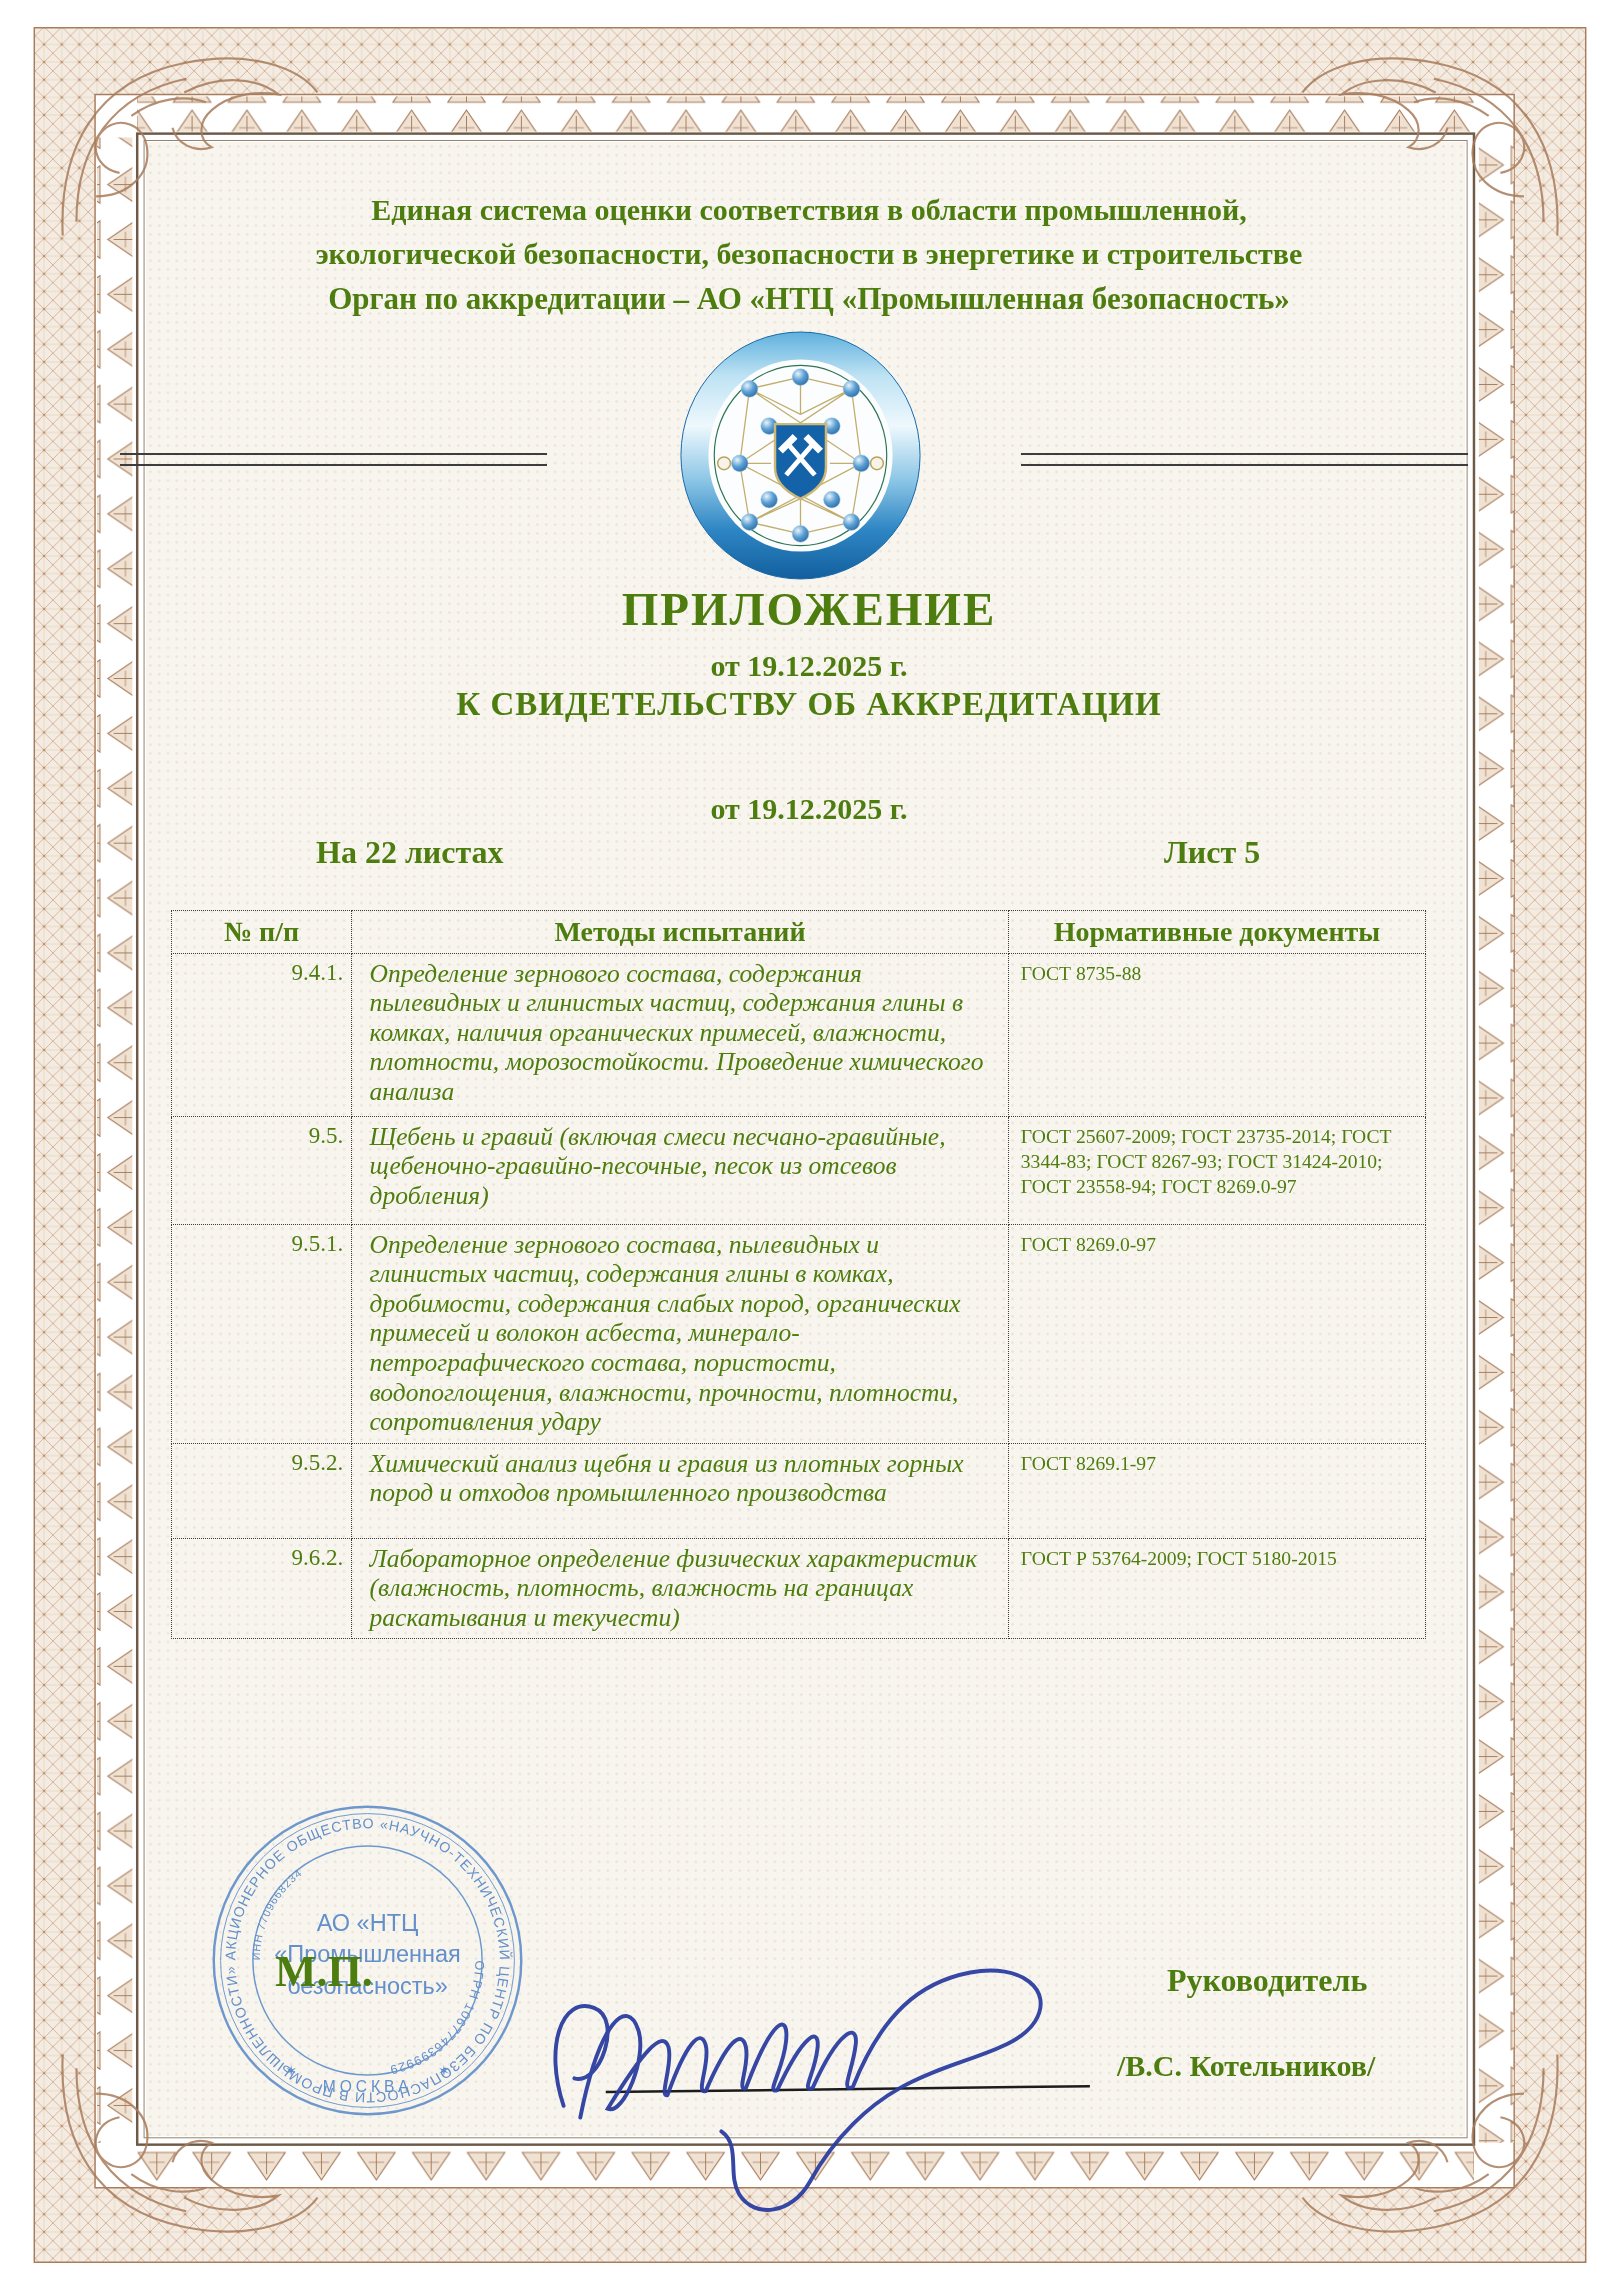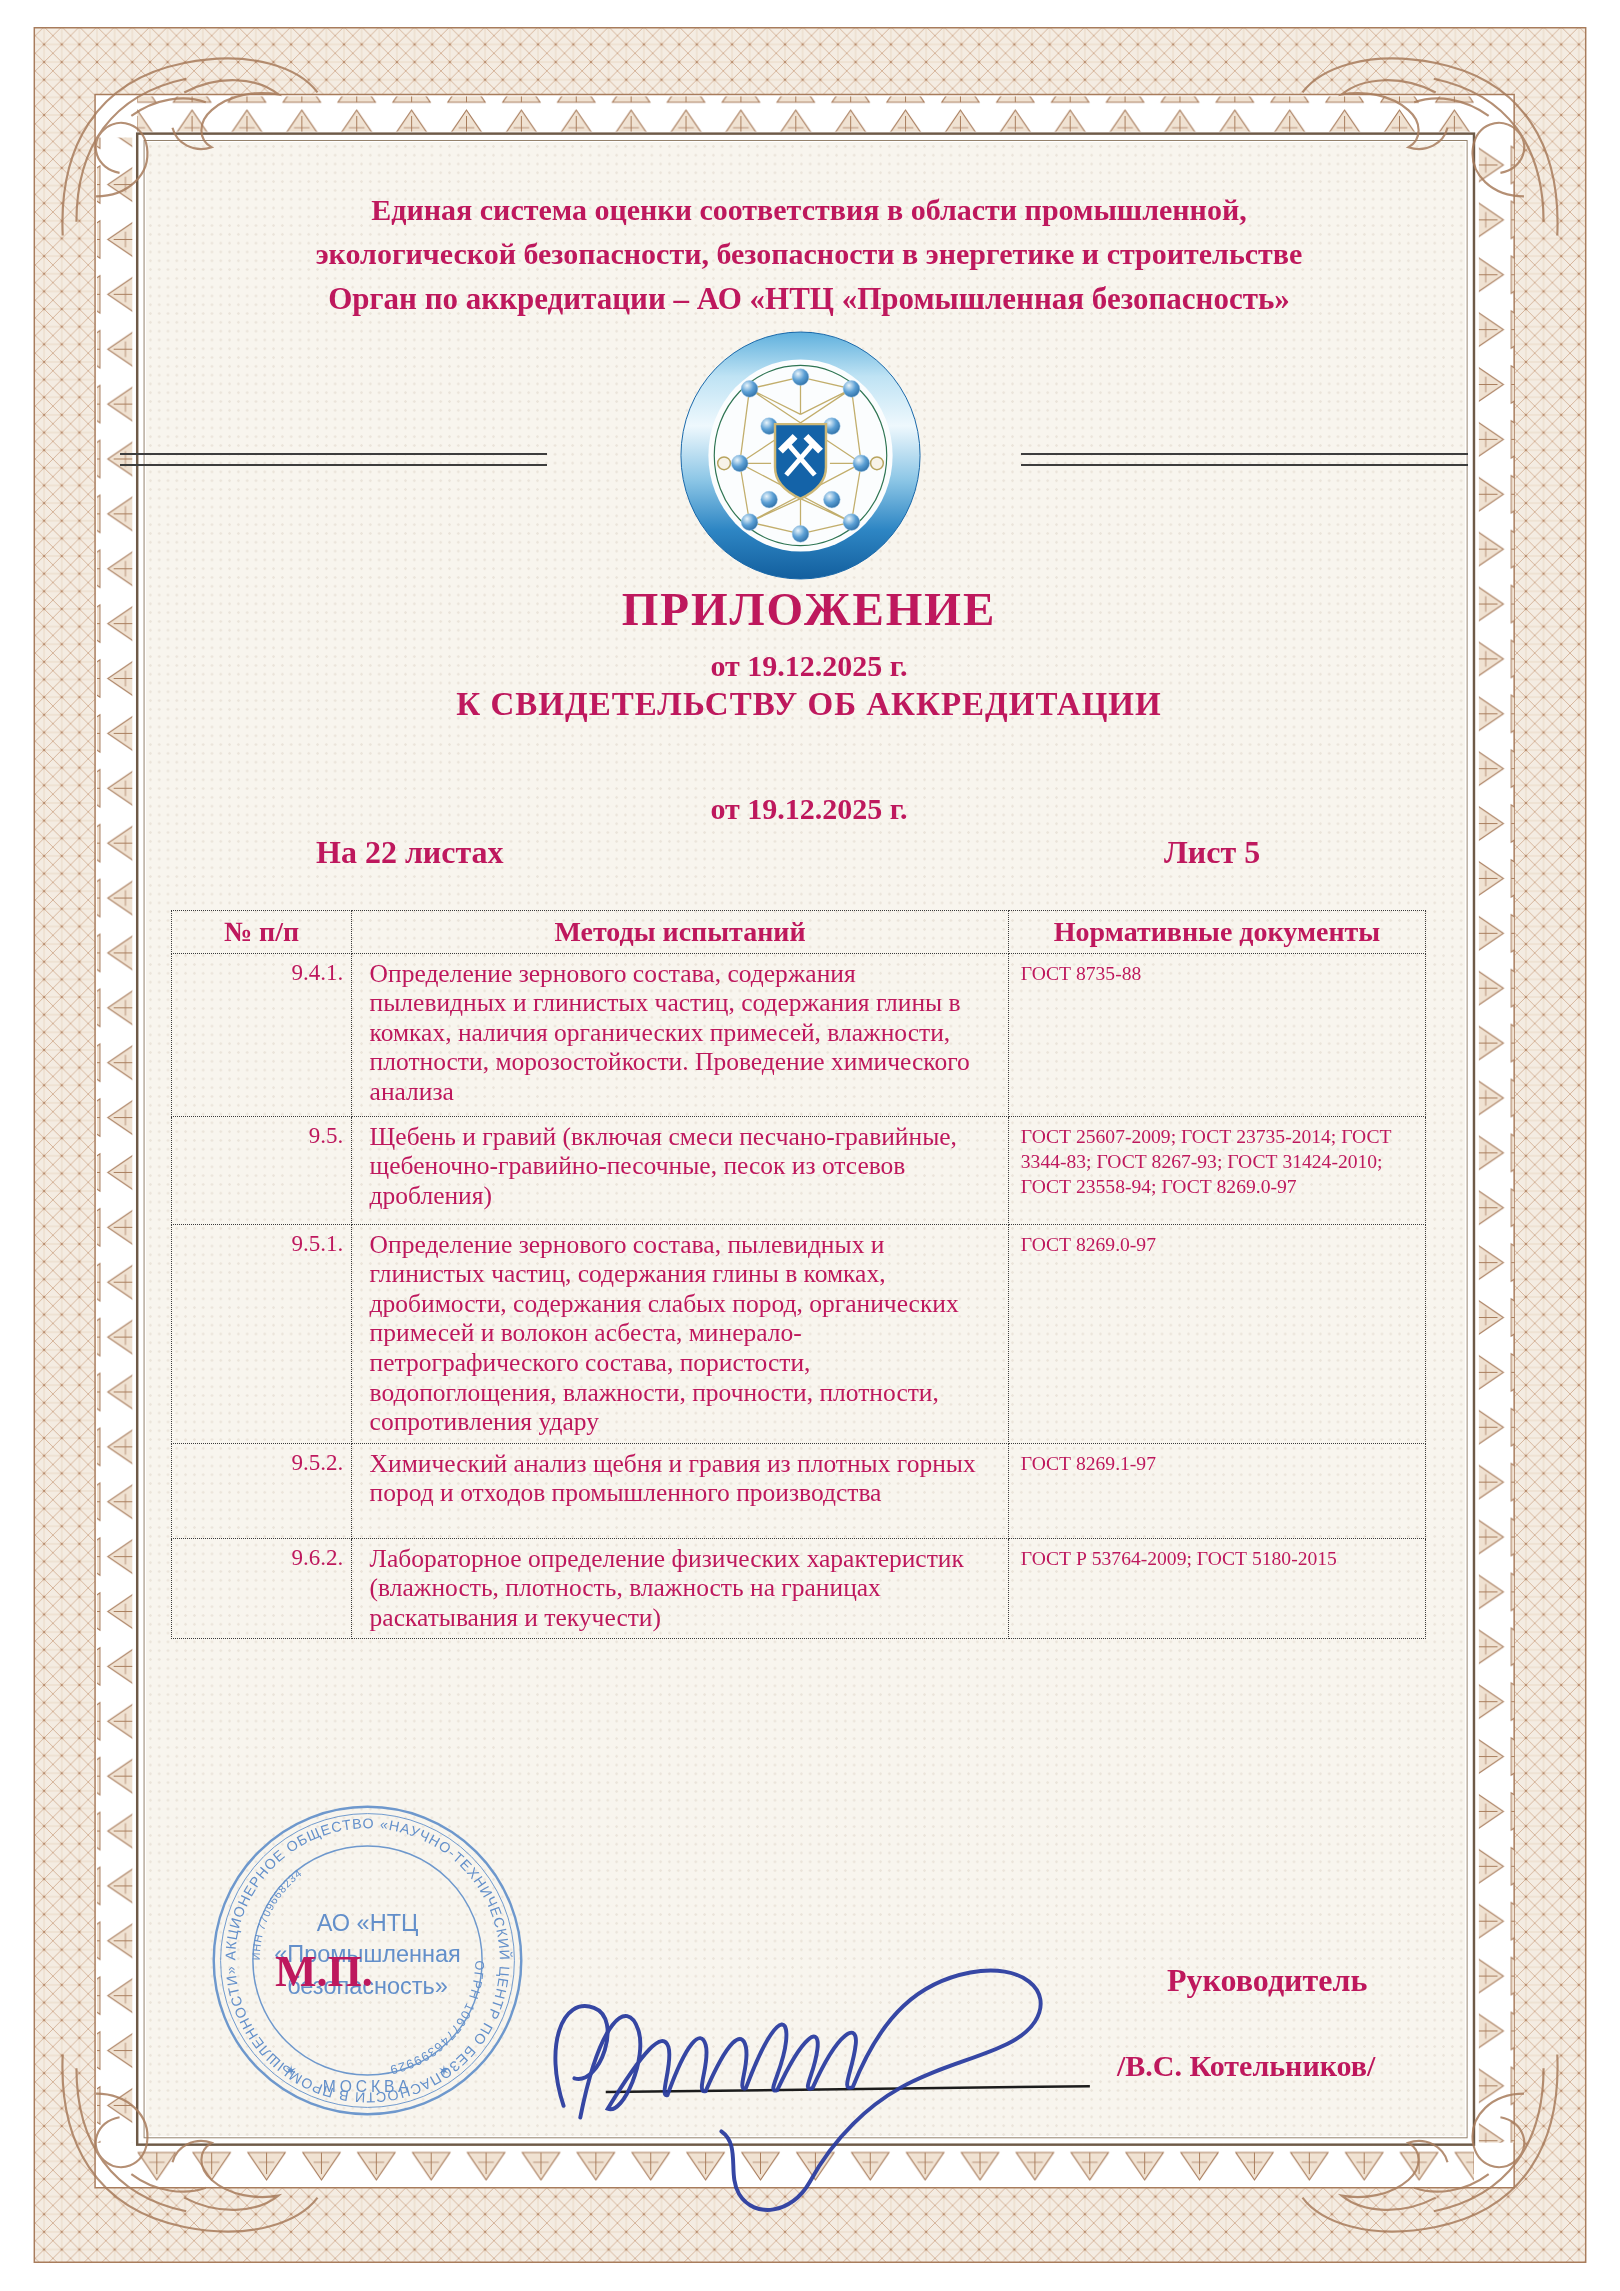--- a/index.html
+++ b/index.html
@@ -1,18 +1,18 @@
 <!DOCTYPE html>
 <html><head>
 <meta charset="utf-8">
 <style>
   html,body{margin:0;padding:0;background:#ffffff;}
   .page{
     position:relative;width:1620px;height:2292px;background:#ffffff;overflow:hidden;
-    font-family:"Liberation Serif","DejaVu Serif",serif;color:#be185d;
+    font-family:"Liberation Serif","DejaVu Serif",serif;color:#4d7c0f;
   }
   .inner-bg{
     position:absolute;left:146px;top:142px;width:1319px;height:1994px;
     background-color:#f8f5ee;
     background-image:radial-gradient(rgba(166,142,114,0.16) 1px, transparent 1.5px);
     background-size:8.8px 8.8px;
   }
   svg.layer{position:absolute;left:0;top:0;}
   .abs{position:absolute;}
   .ctr{left:157px;width:1304px;text-align:center;}
@@ -32,21 +32,21 @@
   #sheet-current{left:1164px;top:834px;font-size:32px;}
   table.methods{
     position:absolute;left:171px;top:910px;width:1254px;
     border-collapse:collapse;table-layout:fixed;
   }
   table.methods th, table.methods td{
     border:1px dotted #3c3c3c;vertical-align:top;
   }
   table.methods th{font-size:28px;font-weight:700;text-align:center;padding:4.9px 3.9px;}
   td.c-num{font-size:23px;padding:5.9px 7.8px 0 15.7px;text-align:right;}
-  td.c-method{font-size:25.5px;line-height:1.16;padding:4.9px 15.7px 5.9px 17.6px;}
+  td.c-method{font-size:25.5px;line-height:1.16;padding:4.9px 15.7px 5.9px 17.6px;font-style:italic;}
   td.c-docs{font-size:19.6px;line-height:1.28;padding:6.9px 9.8px 0 11.8px;}
   #mp-mark{left:267px;top:1946px;font-size:44px;z-index:6;margin-left:8px;}
   #signer-title{left:1135px;top:1962px;font-size:32px;margin-left:32px;}
   #signer-name{left:1117px;top:2049px;font-size:30px;}
   #stamp-svg{left:201px;top:1794px;z-index:5;opacity:.88;}
   #signature-svg{left:490px;top:1949px;z-index:7;}
   #logo-svg{left:678px;top:330px;}
 </style>
 </head>
 <body>

